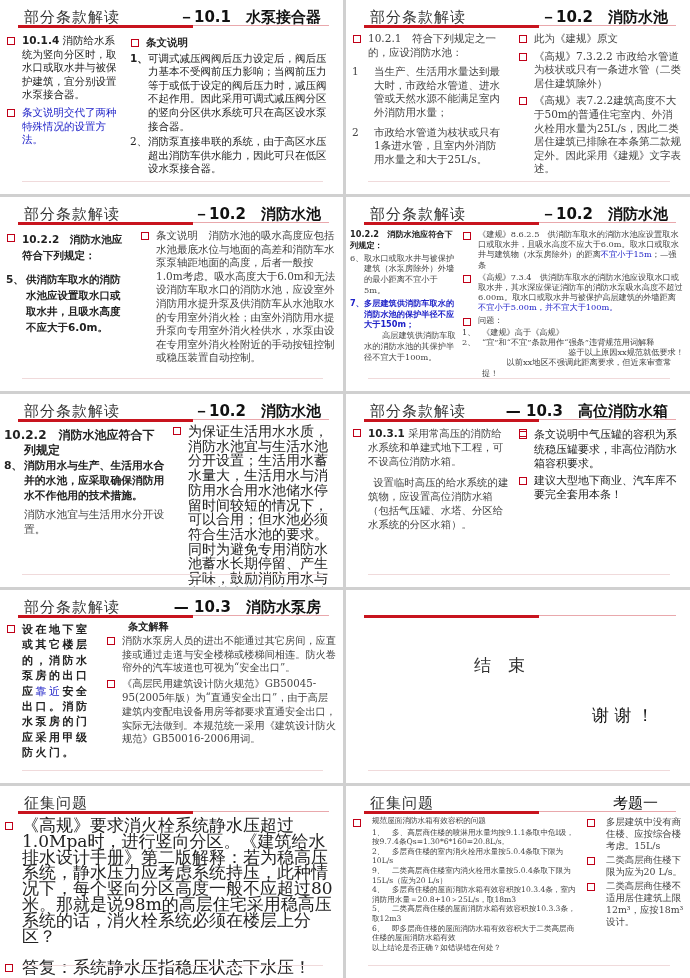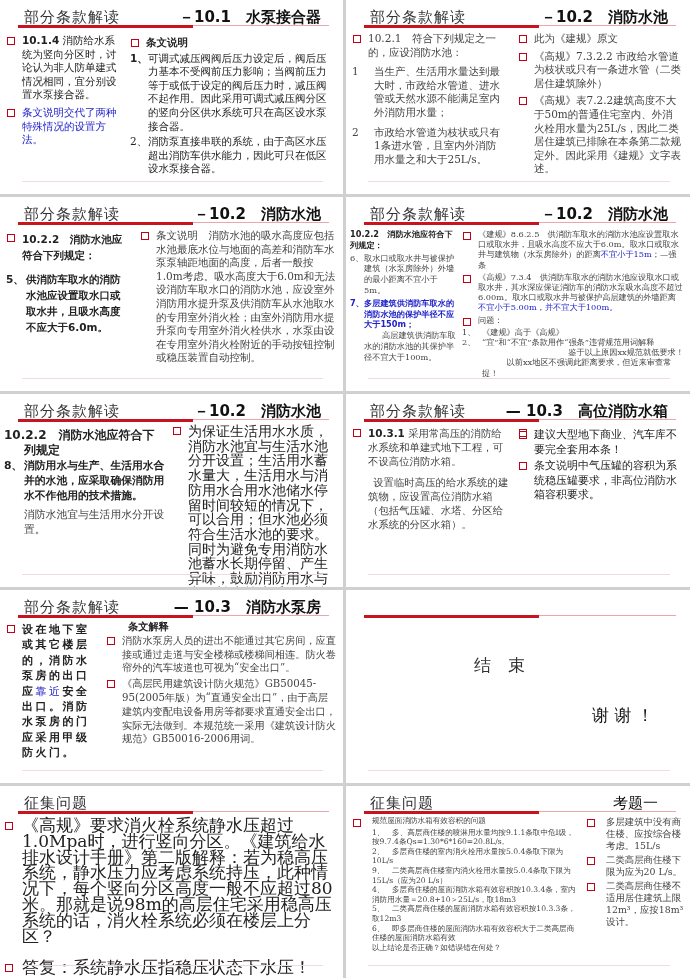--- a/index.html
+++ b/index.html
@@ -31,21 +31,21 @@
     <div class="hdr">
       <span class="hdr-left">部分条款解读</span>
       <span class="hdr-right">－10.1　水泵接合器</span>
     </div>
     <div class="rule-thin"></div>
     <div class="rule-thick"></div>
     <div class="col" style="left:6px;top:34px;width:115px;">
       <div class="blt-row">
         <span class="bullet"></span>
         <span class="bold">10.1.4</span>
-        <span>消防给水系统为竖向分区时，讨论认为非人防单建式情况相同，宜分别设置水泵接合器。</span>
+        <span>消防给水系统为竖向分区时，取水口或取水井与被保护建筑，宜分别设置水泵接合器。</span>
       </div>
       <div class="blt-row blue" style="margin-top:4px;">
         <span class="bullet"></span>
         <span>条文说明交代了两种特殊情况的设置方法。</span>
       </div>
     </div>
     <div class="col" style="left:130px;top:36px;width:200px;">
       <div class="blt-row bold">
         <span class="bullet"></span>
         <span>条文说明</span>
@@ -210,25 +210,25 @@
         <span>采用常高压的消防给水系统和单建式地下工程，可不设高位消防水箱。</span>
       </div>
       <div style="padding-left:16px;text-indent:0.5em;margin-top:6px;">设置临时高压的给水系统的建筑物，应设置高位消防水箱（包括气压罐、水塔、分区给水系统的分区水箱）。</div>
     </div>
     <div class="col" style="left:172px;top:32px;width:165px;font-size:11px;line-height:14.5px;">
       <div class="blt-row">
         <span class="bullet"></span>
       </div>
       <div class="blt-row">
         <span class="bullet"></span>
+        <span>条文说明中气压罐的容积为系统稳压罐要求，非高位消防水箱容积要求。</span>
+      </div>
+      <div class="blt-row">
+        <span class="bullet"></span>
         <span>建议大型地下商业、汽车库不要完全套用本条！</span>
-      </div>
-      <div class="blt-row">
-        <span class="bullet"></span>
-        <span>条文说明中气压罐的容积为系统稳压罐要求，非高位消防水箱容积要求。</span>
       </div>
     </div>
     <div class="rule-bottom"></div>
   </div>
 
   <div class="slide" style="left:0;top:590px;width:343px;height:193px;">
     <div class="hdr">
       <span class="hdr-left">部分条款解读</span>
       <span class="hdr-right">— 10.3　消防水泵房</span>
     </div>

